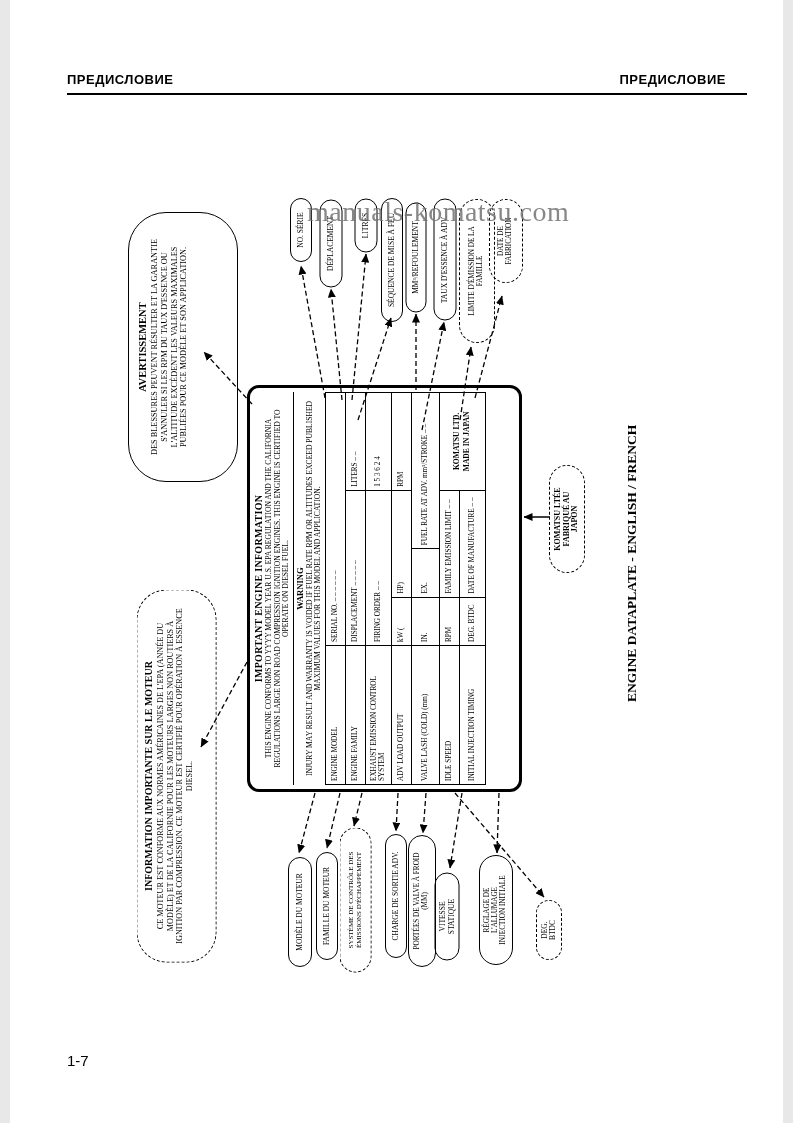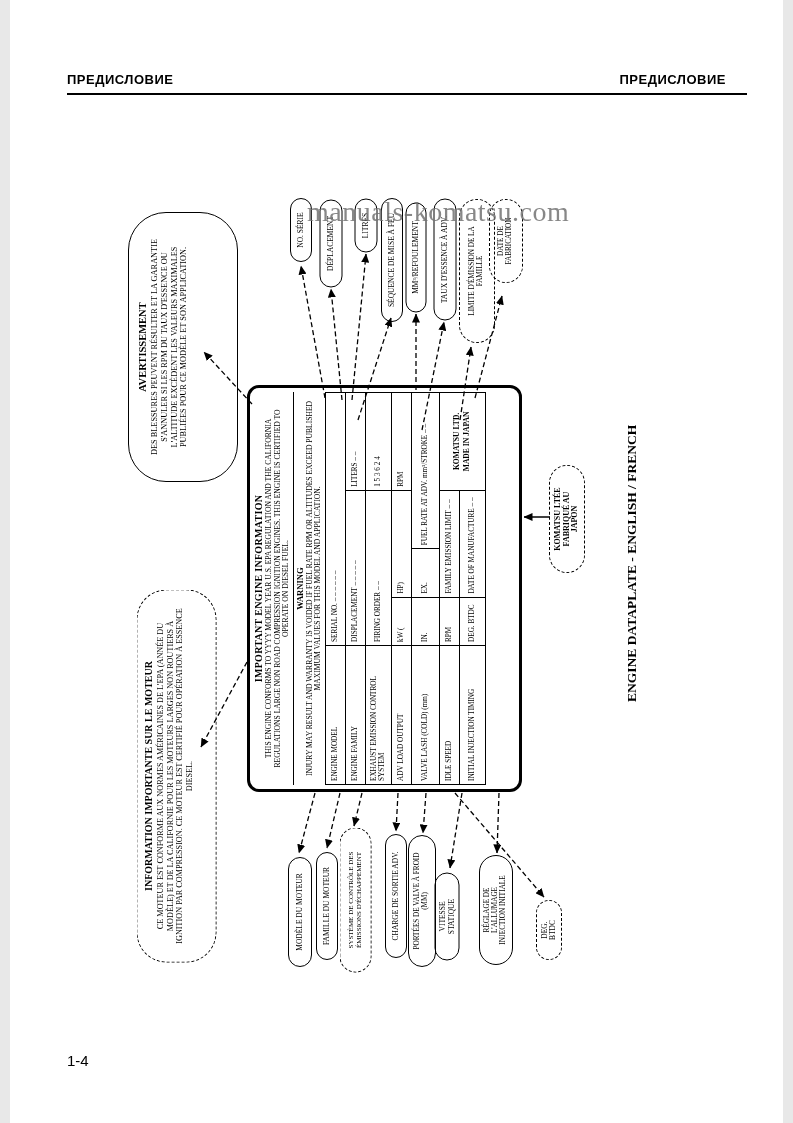--- a/index.html
+++ b/index.html
@@ -167,14 +167,14 @@
       <path d="M489,793 L487,853" marker-end="url(#ah)"></path>
       <path d="M445,793 L534,897" marker-end="url(#ah)"></path>
 
       <path d="M242,404 L194,352" marker-end="url(#ah)"></path>
       <path d="M237,662 L191,747" marker-end="url(#ah)"></path>
     </g>
 
     <path d="M540,517 L514,517" stroke="#000" stroke-width="1.5" fill="none" marker-end="url(#ah)"></path>
   </svg>
 
-  <div id="page-num">1-4</div>
+  <div id="page-num">1-7</div>
 </div>
 
 </body></html>

